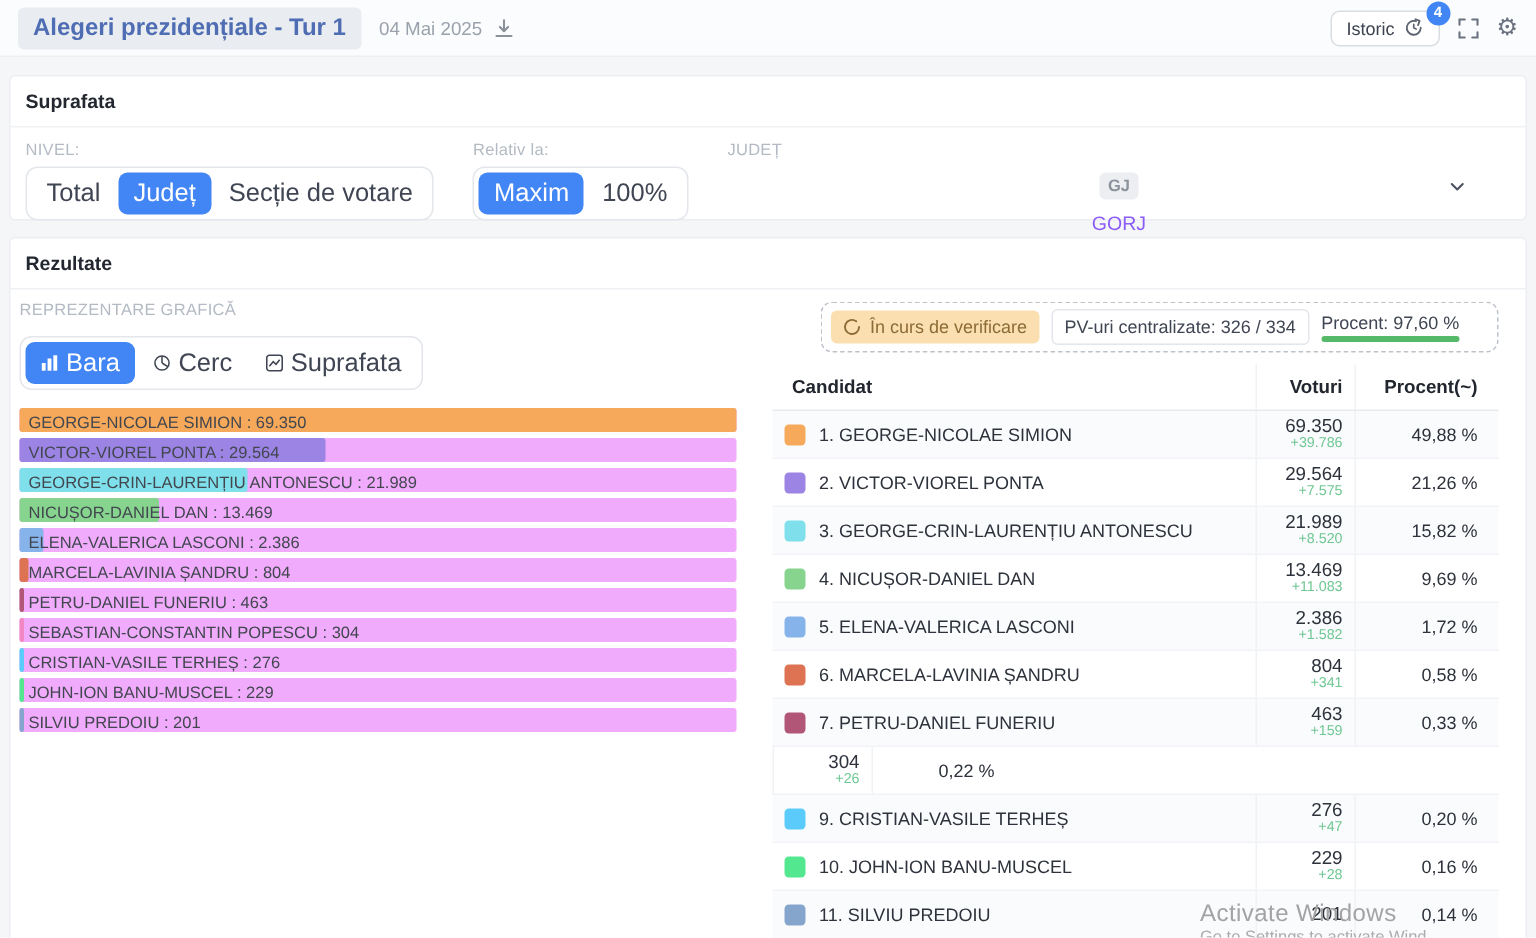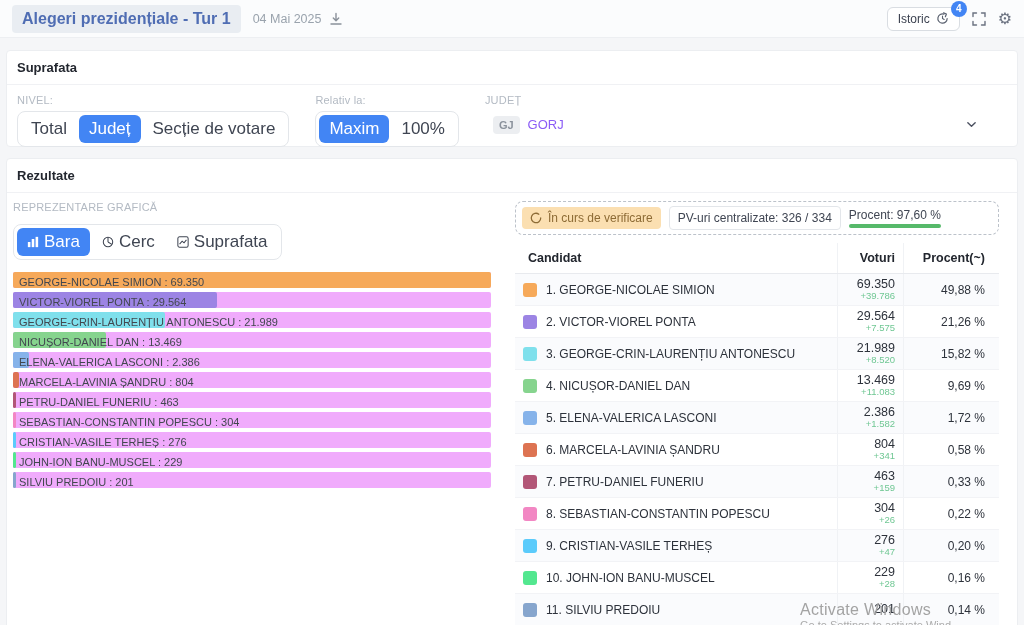--- a/index.html
+++ b/index.html
@@ -22,38 +22,38 @@
   .card-title { padding:9px 10px; font-size:13px; font-weight:700; color:#23272f; border-bottom:1px solid #f0f1f4; }
 
   
   .filter-card { top:50px; height:97px; }
   .filter-body { display:flex; gap:26px; padding:9px 10px; align-items:flex-start; }
   .field-label { font-size:11px; color:#b3bac3; display:block; margin-bottom:5px; letter-spacing:.2px; }
   .seg-group { display:inline-flex; border:1px solid #e3e6ea; border-radius:8px; background:#fff; padding:3px; gap:2px; }
   .seg-btn { font-size:17px; color:#3f4552; padding:4px 10px; border-radius:6px; background:transparent; border:none; cursor:pointer; display:flex; align-items:center; gap:5px; white-space:nowrap; }
   .seg-btn.selected { background:#4285f4; color:#fff; }
   .judet-field { flex:1; }
-  .select-box { display:flex; align-items:center; gap:8px; padding:4px 8px; position:relative; cursor:pointer; min-height:27px; }
+  .select-box { display:flex; align-items:center; gap:8px; padding:4px 8px; position:relative; cursor:pointer; min-height:27px;flex-direction:column; }
   .judet-code { background:#eceef1; color:#8b929c; font-size:11px; font-weight:600; padding:3px 6px; border-radius:4px; }
   .judet-name { font-size:13px; color:#8b5cf6; }
   .select-chevron { position:absolute; right:30px; top:8px; }
 
   
   .results-card { top:158px; bottom:-2px; border-radius:4px 4px 0 0; overflow:hidden; }
   .results-body { position:relative; height:calc(100% - 32px); }
 
   .left-zone { position:absolute; left:6px; top:8px; width:478px; }
   .chart-type-group { margin-top:6px; }
   .bar-list { margin-top:12px; }
   .bar-row { position:relative; height:16px; margin-bottom:4px; background:#f0abfc; border-radius:2px; }
   .bar-fill { position:absolute; left:0; top:0; bottom:0; border-radius:2px; min-width:3px; }
   .bar-label { position:absolute; left:6px; top:0; line-height:20px; font-size:11px; color:#42474f; white-space:nowrap; z-index:1; }
 
   .right-zone { position:absolute; left:508px; top:8px; width:484px; }
-  .status-strip { border:1px dashed #bcc2ca; border-radius:8px; padding:5px 6px; display:flex; gap:8px; align-items:center; height:34px; }
+  .status-strip { border:1px dashed #bcc2ca; border-radius:8px; padding:5px 6px; display:flex; gap:8px; align-items:center; height:34px;margin-left:32px; }
   .verify-badge { background:#fbdfb1; color:#8d6b35; font-size:12px; border-radius:4px; padding:4px 8px; display:flex; align-items:center; gap:6px; white-space:nowrap; }
   .pv-badge { background:#fff; border:1px solid #e3e6ea; border-radius:4px; padding:4px 8px; font-size:12px; color:#3f4552; white-space:nowrap; }
   .procent-block { display:flex; flex-direction:column; font-size:12px; color:#3f4552; }
   .procent-bar { height:4px; background:#56b96a; border-radius:2px; margin-top:2px; width:100%; }
 
   .ctable { margin-top:8px; }
   .thead { display:flex; font-weight:700; font-size:12.5px; color:#22262e; border-bottom:1px solid #e8eaee; }
   .th-candidat { flex:1; padding:8px 8px 8px 13px; }
   .col-voturi { width:66px; text-align:right; padding-right:8px; border-left:1px solid #f0f2f5; }
   .col-procent { width:96px; text-align:right; padding-right:14px; border-left:1px solid #f0f2f5; }
@@ -336,24 +336,20 @@
       <span>7. PETRU-DANIEL FUNERIU</span>
     </span>
     <span class="col-voturi td-voturi">
       <span class="votes-main">463</span>
       <span class="votes-delta">+159</span>
     </span>
     <span class="col-procent td-procent">0,33 %</span>
   </div>
 
   <div class="trow">
-    <span class="td-candidat">
-      <span class="chip" style="background: rgb(242, 135, 195);"></span>
-      <span>8. SEBASTIAN-CONSTANTIN POPESCU</span>
-    </span>
     <span class="col-voturi td-voturi">
       <span class="votes-main">304</span>
       <span class="votes-delta">+26</span>
     </span>
     <span class="col-procent td-procent">0,22 %</span>
   </div>
 
   <div class="trow alt">
     <span class="td-candidat">
       <span class="chip" style="background: rgb(91, 203, 251);"></span>

